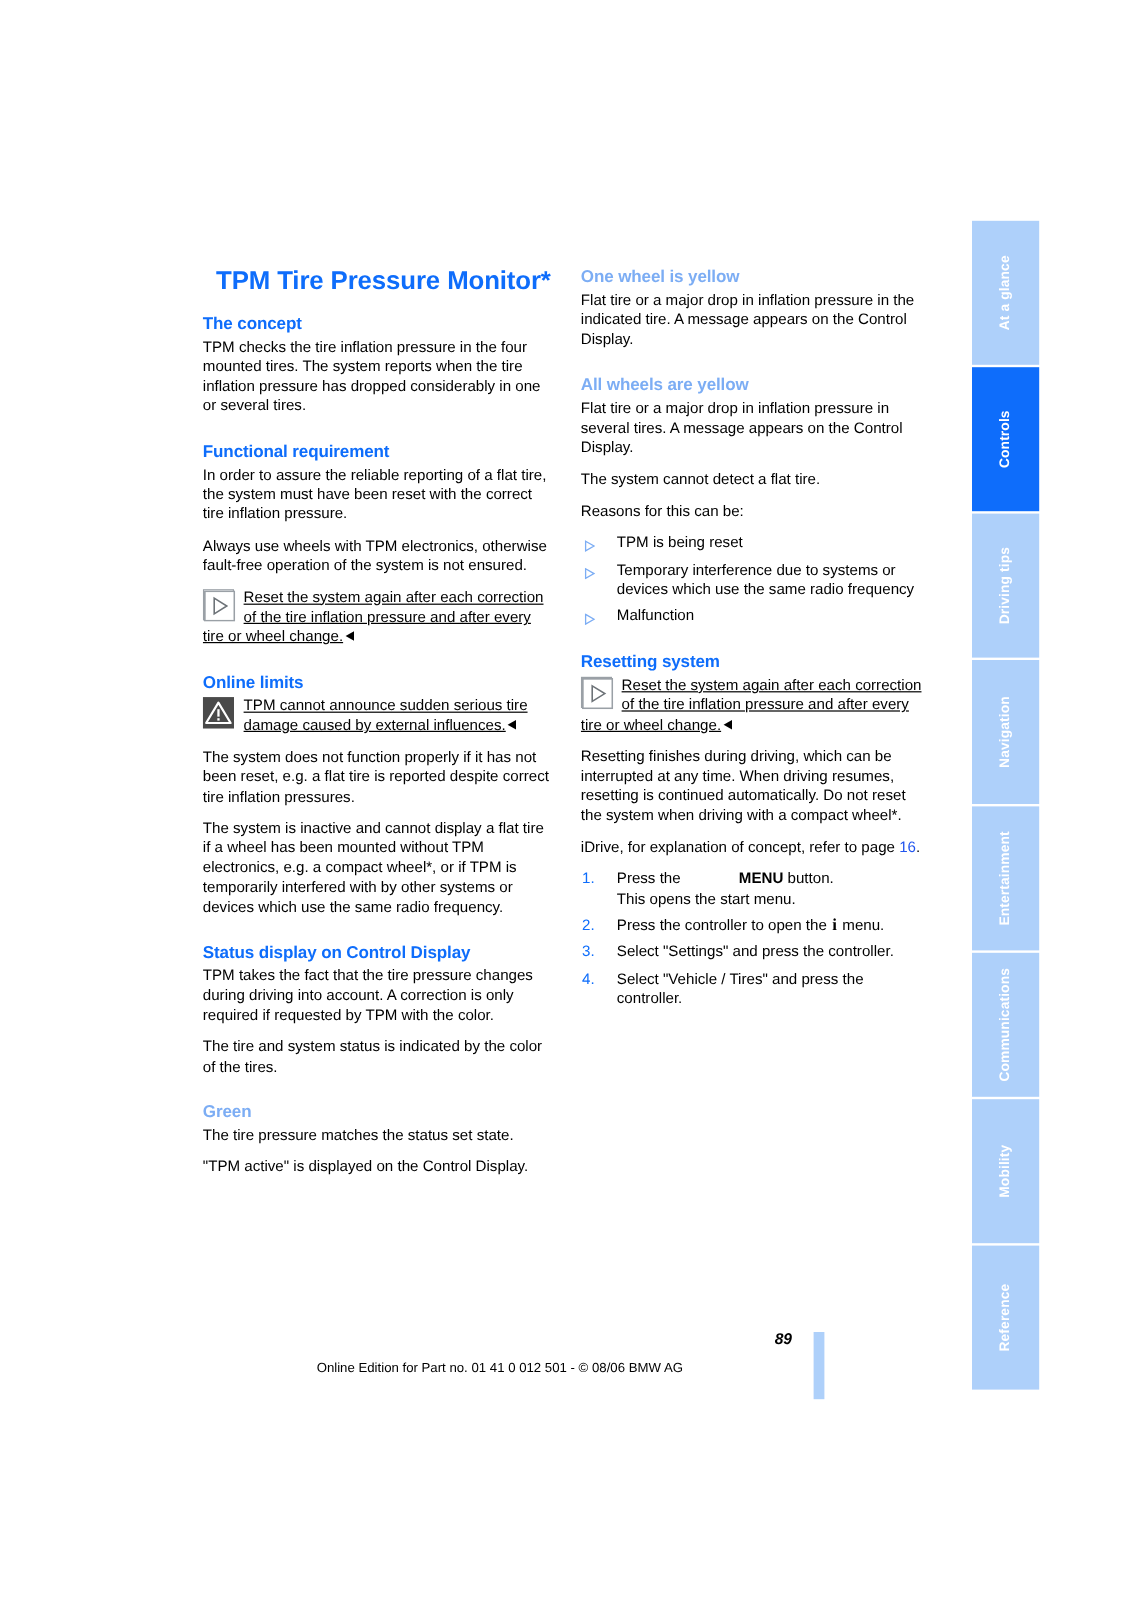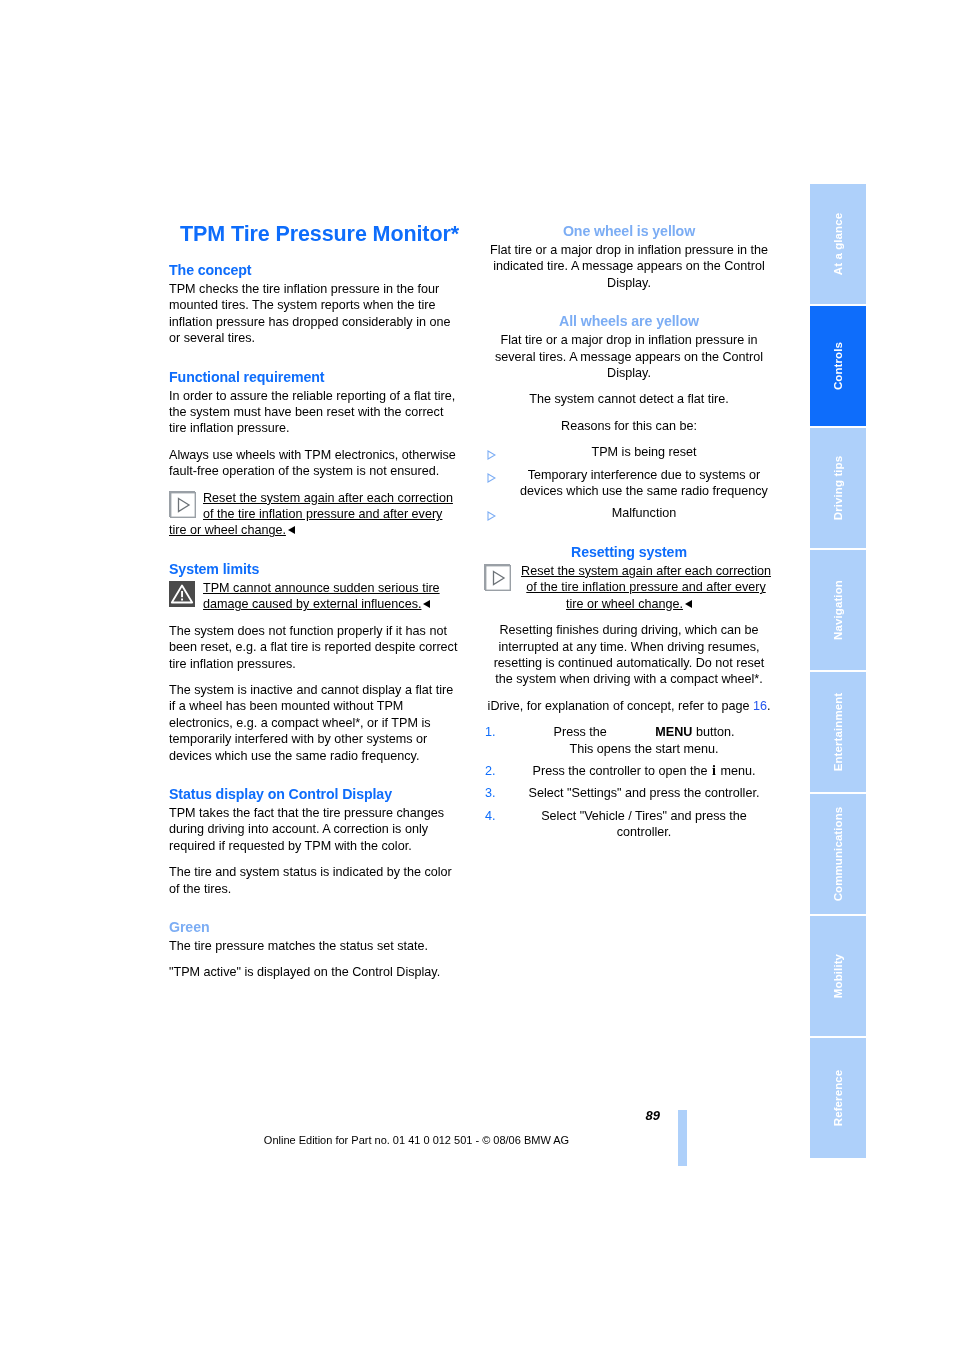--- a/index.html
+++ b/index.html
@@ -56,21 +56,21 @@
 
   
   .col {
     position: absolute;
     top: 222px;
     width: 290px;
     font-size: 12.6px;
     line-height: 16.4px;
   }
   #col-left  { left: 169px; }
-  #col-right { left: 484px; text-align: center; }
+  #col-right { left: 484px; }
 
   h1.title {
     font-size: 21.5px;
     font-weight: bold;
     color: #0e6dfb;
     margin: 0 0 14px 0;
     line-height: 25px;
     letter-spacing: -0.1px;
     text-align: right;
   }
@@ -251,21 +251,21 @@
     <div class="noteblock">
       <span class="icon icon-note">
         <svg width="26" height="26" viewBox="0 0 26 26">
           <rect x="0.7" y="0.7" width="24.6" height="24.6" fill="#ffffff" stroke="#9aa0a6" stroke-width="1.4"></rect>
           <polygon points="8.5,6.5 19,13 8.5,19.5" fill="none" stroke="#6d7378" stroke-width="1.3"></polygon>
         </svg>
       </span>
       <span class="txt"><span>Reset the system again after each correction of the tire inflation pressure and after every tire or wheel change.</span><span class="endmark"></span></span>
     </div>
 
-    <h2 class="head spaced">System limits</h2>
+    <h2 class="head spaced">Online limits</h2>
 
     <div class="noteblock">
       <span class="icon icon-warn">
         <svg width="26" height="26" viewBox="0 0 26 26">
           <rect x="0" y="0" width="26" height="26" fill="#4a4a4a"></rect>
           <polygon points="13,4.5 23.2,21.5 2.8,21.5" fill="none" stroke="#ffffff" stroke-width="1.8" stroke-linejoin="round"></polygon>
           <rect x="12.1" y="10" width="1.9" height="6.2" fill="#ffffff"></rect>
           <rect x="12.1" y="17.5" width="1.9" height="2" fill="#ffffff"></rect>
         </svg>
       </span>

